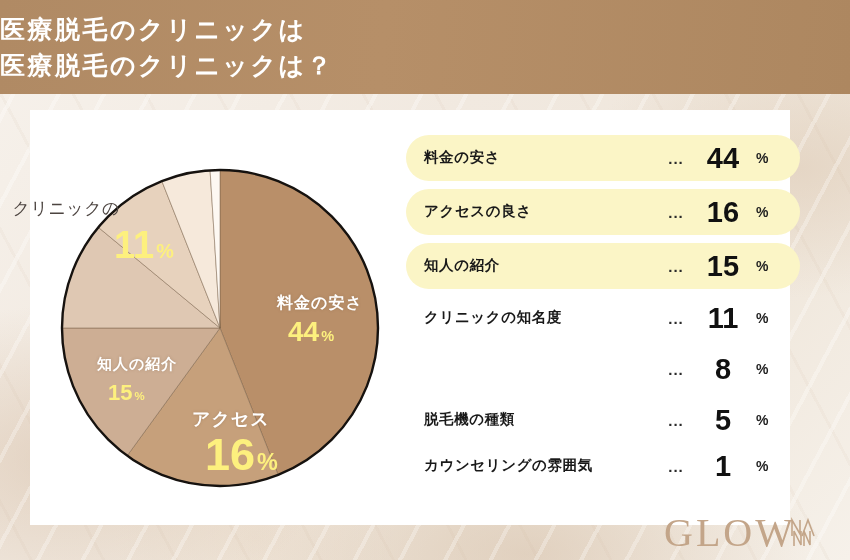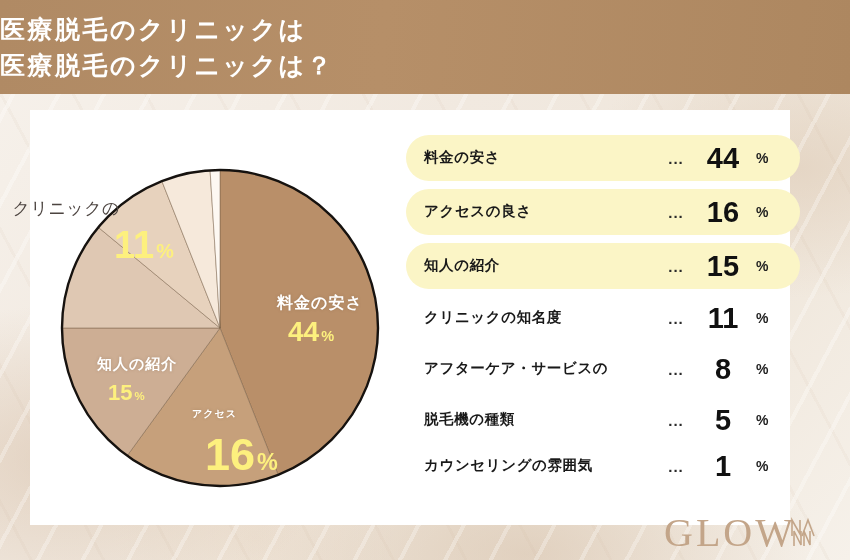--- a/index.html
+++ b/index.html
@@ -117,21 +117,21 @@
     font-weight: normal;
     line-height: 1.45;
     text-align: right;
     white-space: nowrap;
     letter-spacing: 0.5px;
   }
 
   
   .lbl-ryokin { left: 247px; top: 183px; font-size: 16px; letter-spacing: 1px; }
   .val-ryokin { left: 258px; top: 208px; font-size: 28px; }
-  .lbl-access { left: 162px; top: 297px; font-size: 10px; letter-spacing: 1px; }
+  .lbl-access { left: 162px; top: 297px; font-size: 18px; letter-spacing: 1px; }
   .val-access { left: 175px; top: 322px; font-size: 45px; }
   .lbl-shojin { left: 67px; top: 245px; font-size: 15px; letter-spacing: 1px; }
   .val-shojin { left: 78px; top: 272px; font-size: 22px; }
   .val-chimei  { left: 56px; top: 116px; font-size: 38px; margin-left: 28px; }
   .lbl-chimei-out { left: -22px; top: 87px; width: 112px; }
 
   
   .legend {
     position: absolute;
     left: 406px;
@@ -301,21 +301,20 @@
       <div class="legend-row plain">
         <div class="row-label">
           <div>クリニックの知名度</div>
         </div>
         <div class="row-dots">...</div>
         <div class="row-value">11</div>
         <div class="row-pct">%</div>
       </div>
       <div class="legend-row plain tall">
         <div class="row-label">
-          <div>アフターケア・サービスの</div>
         </div>
         <div class="row-dots">...</div>
         <div class="row-value">8</div>
         <div class="row-pct">%</div>
       </div>
       <div class="legend-row plain">
         <div class="row-label">
           <div>脱毛機の種類</div>
         </div>
         <div class="row-dots">...</div>

